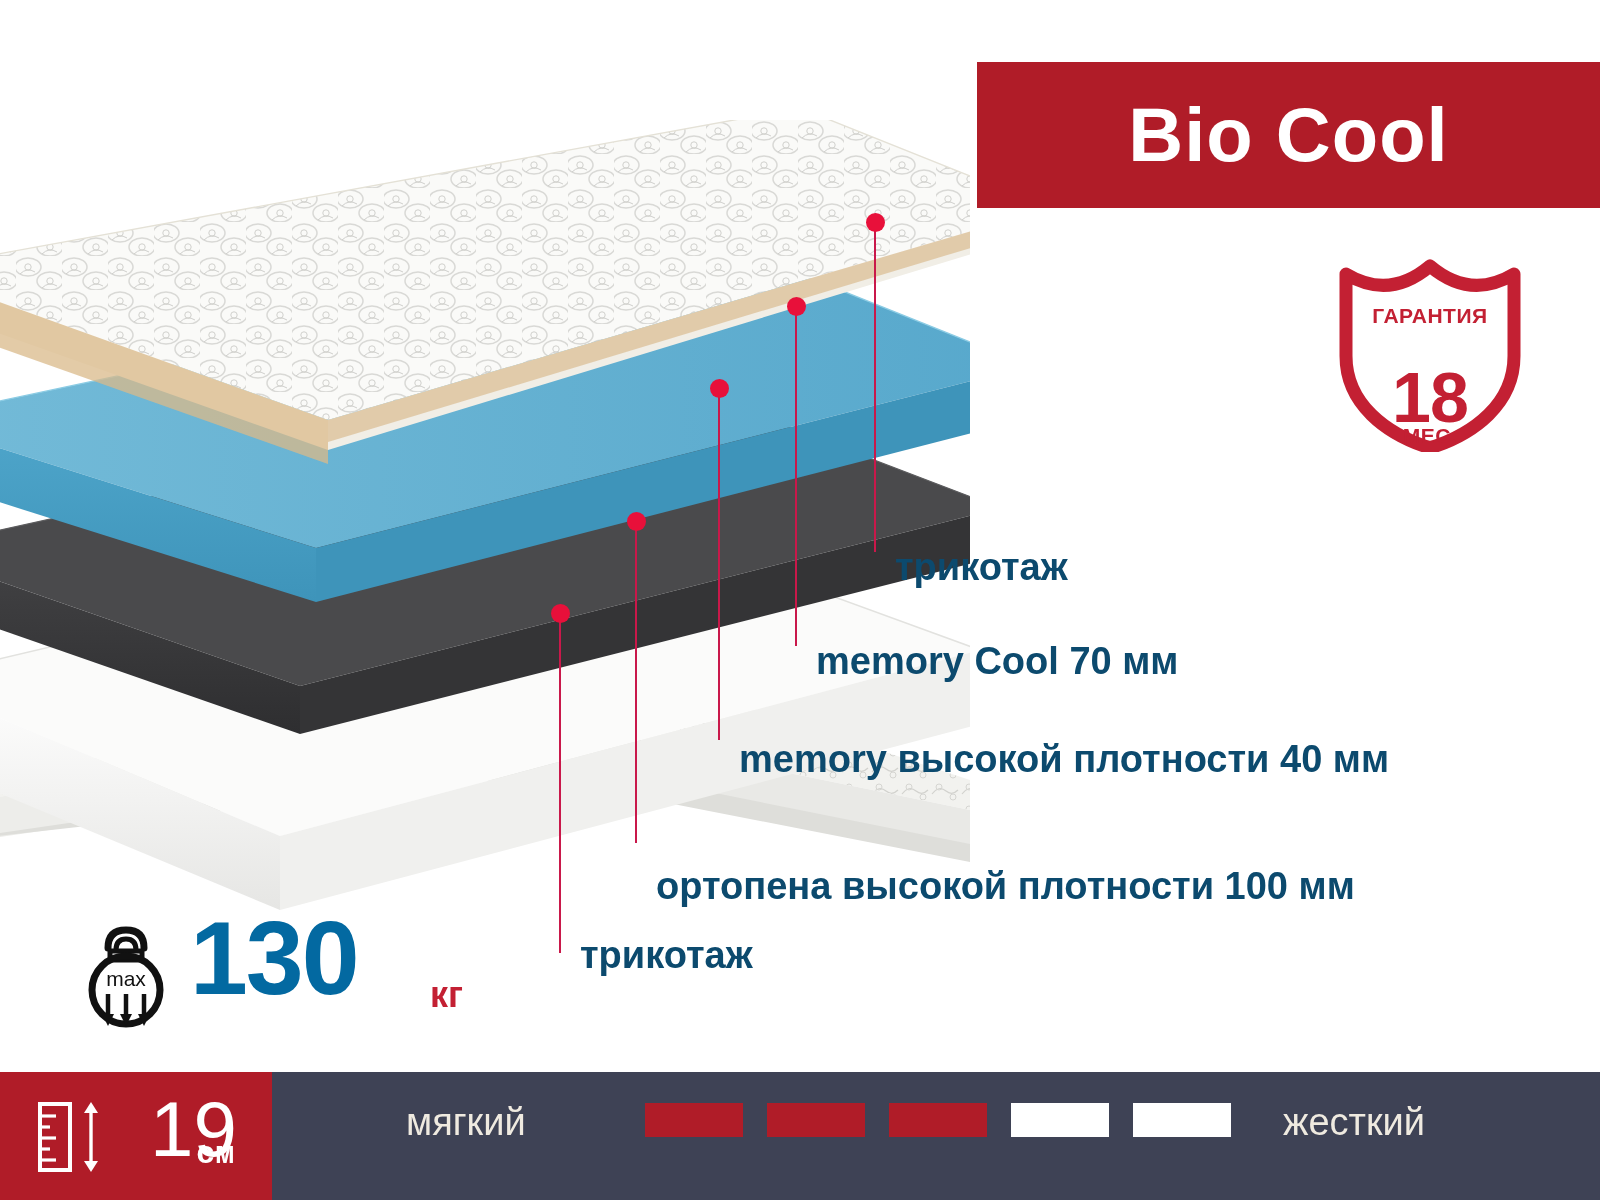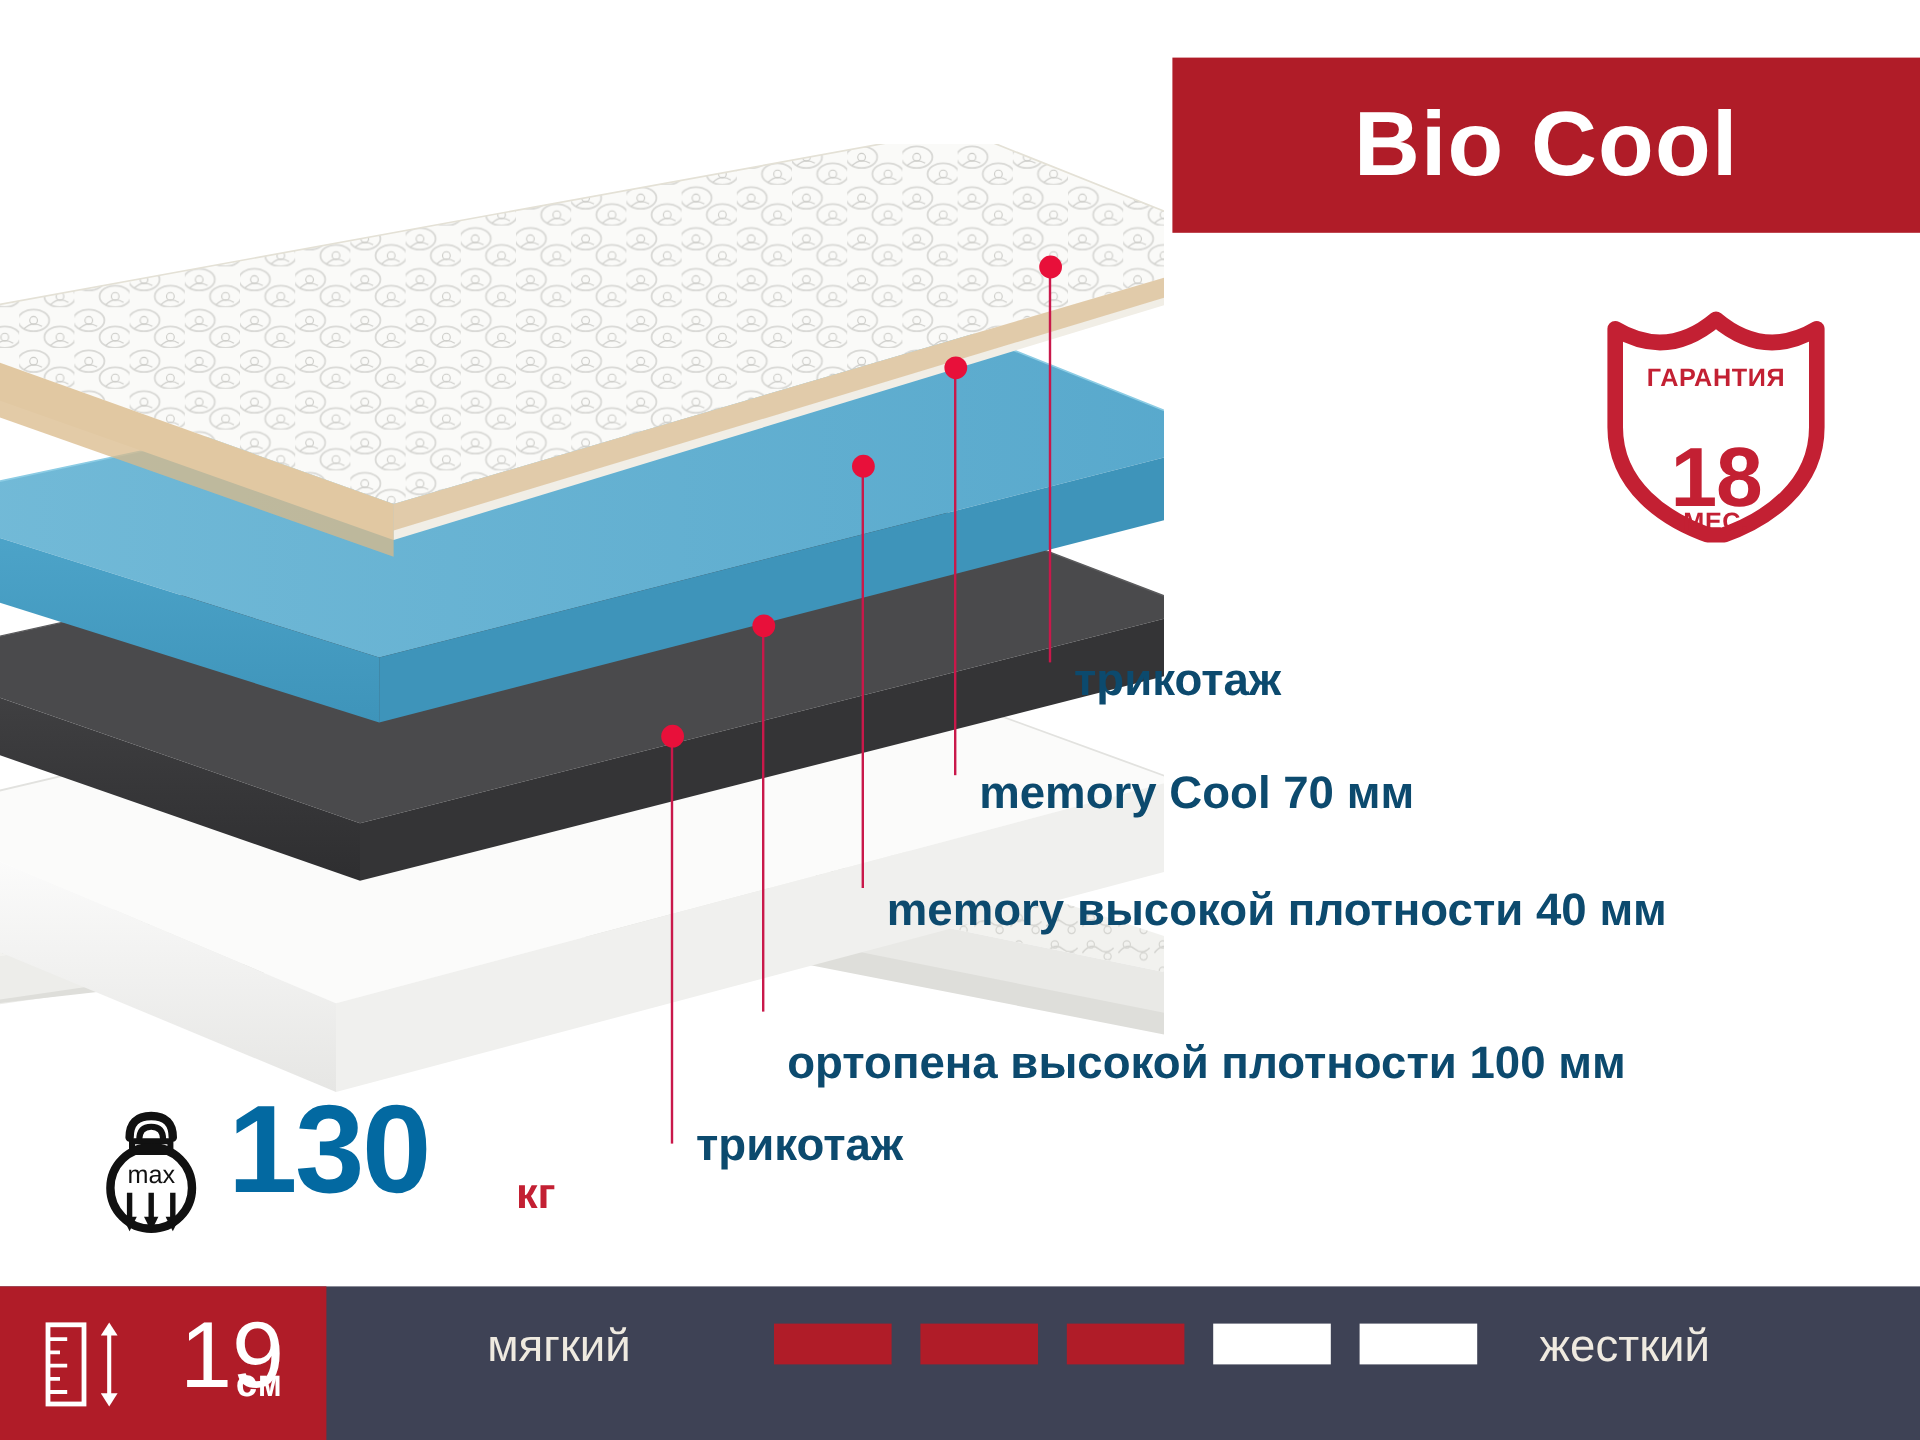--- a/index.html
+++ b/index.html
@@ -2,21 +2,21 @@
 <html><head>
 <meta charset="utf-8">
 <style>
   html,body{margin:0;padding:0;background:#fff;}
   body{width:1600px;height:1200px;position:relative;overflow:hidden;
        font-family:"Liberation Sans","DejaVu Sans",sans-serif;}
 
   #stage{position:absolute;inset:0;width:1600px;height:1200px;background:#ffffff;}
 
   
-  .title-banner{position:absolute;left:977px;top:48px;width:623px;height:146px;
+  .title-banner{position:absolute;left:977px;top:62px;width:623px;height:146px;
      background:#B01C28;display:flex;align-items:center;justify-content:center;}
   .title-banner .tx{color:#fff;font-size:76px;font-weight:bold;letter-spacing:1px;
      font-family:"Liberation Sans",sans-serif;line-height:1;}
 
   
   .shield-wrap{position:absolute;left:1332px;top:252px;width:196px;height:200px;}
   .shield-wrap svg{display:block;}
   .sh-txt{position:absolute;left:0;width:196px;text-align:center;color:#C32033;
      font-weight:bold;font-family:"Liberation Sans",sans-serif;}
   .sh-garant{top:52px;font-size:21px;letter-spacing:.5px;}

